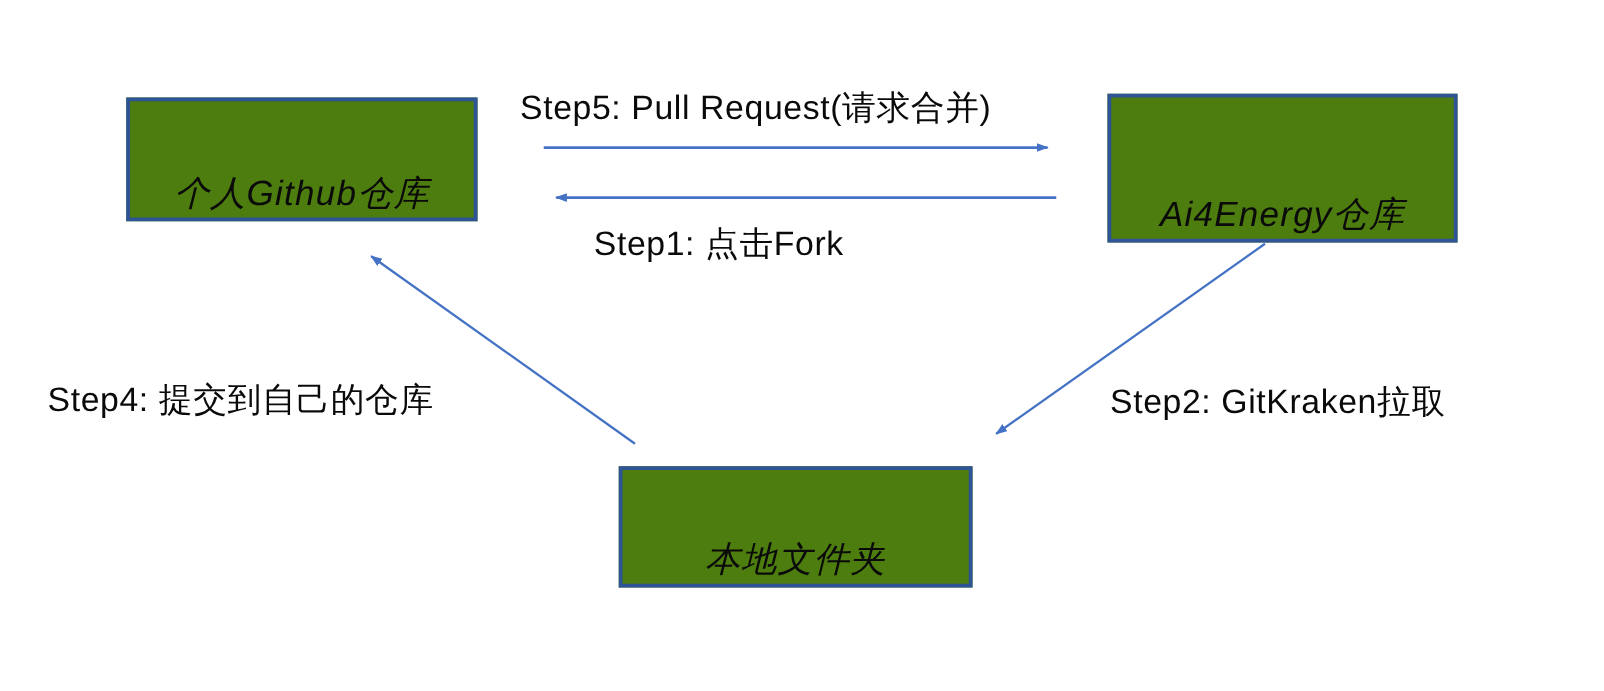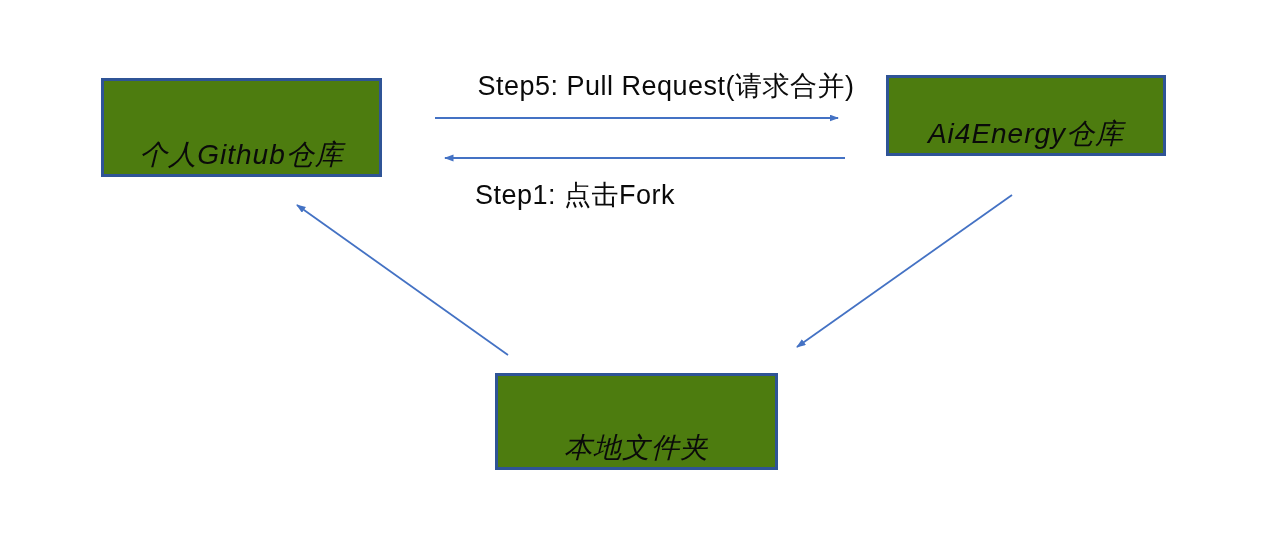--- a/index.html
+++ b/index.html
@@ -29,30 +29,30 @@
     display: flex;
     align-items: flex-end;
     justify-content: center;
     box-sizing: border-box;
     color: #0a0a0a;
     font-size: 28px;
     letter-spacing: 1px;
     font-style: italic;
   }
   .box-personal { left: 101px; top: 78px;  width: 281px; height: 99px; }
-  .box-ai4energy { left: 886px; top: 75px; width: 280px; height: 81px; }
+  .box-ai4energy { left: 886px; top: 75px; width: 280px; height: 119px; }
   .box-local    { left: 495px; top: 373px; width: 283px; height: 97px; }
   .edge-label {
     position: absolute;
     color: #0a0a0a;
     font-size: 27px;
     white-space: nowrap;
     letter-spacing: 0.5px;
   }
-  .label-step5 { left: 446px; top: 68px;  width: 440px; text-align: center; }
+  .label-step5 { left: 416px; top: 68px;  width: 440px; text-align: left; }
   .label-step1 { left: 475px; top: 177px; width: 340px; }
   .label-step2 { left: 888px; top: 303px; width: 320px; text-align: left; }
   .label-step4 { left: 38px;  top: 302px; width: 380px; text-align: left; }
   .label-step3 { left: 470px; top: 495px; width: 330px; text-align: center; }
 </style>
 </head>
 <body>
 
 <div class="canvas">
 
@@ -77,16 +77,18 @@
   </div>
 
   <div class="node-box box-local">
     <span>本地文件夹</span>
   </div>
 
   <div class="edge-label label-step5">Step5: Pull Request(请求合并)</div>
 
   <div class="edge-label label-step1">Step1: 点击Fork</div>
 
+  <div class="edge-label label-step2">Step2: GitKraken拉取</div>
 
+  <div class="edge-label label-step4">Step4: 提交到自己的仓库</div>
 
 
 </div>
 
 </body></html>

